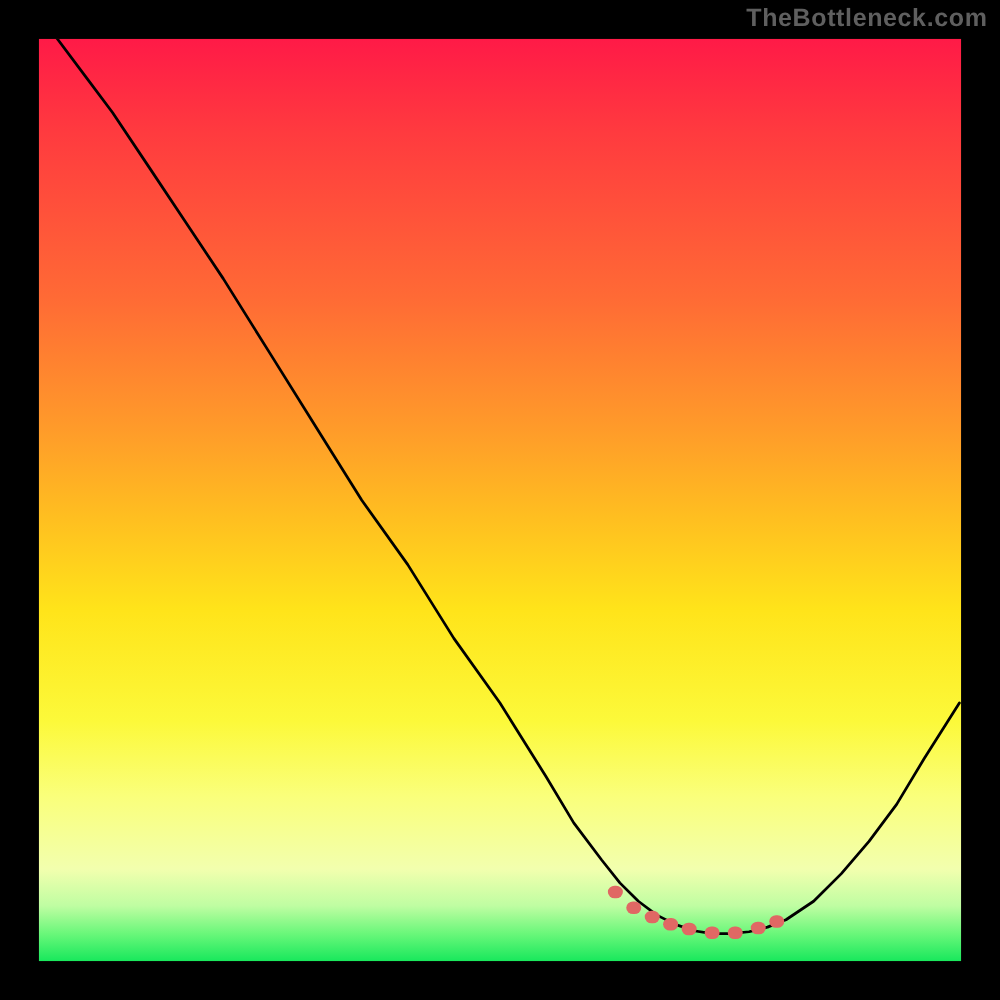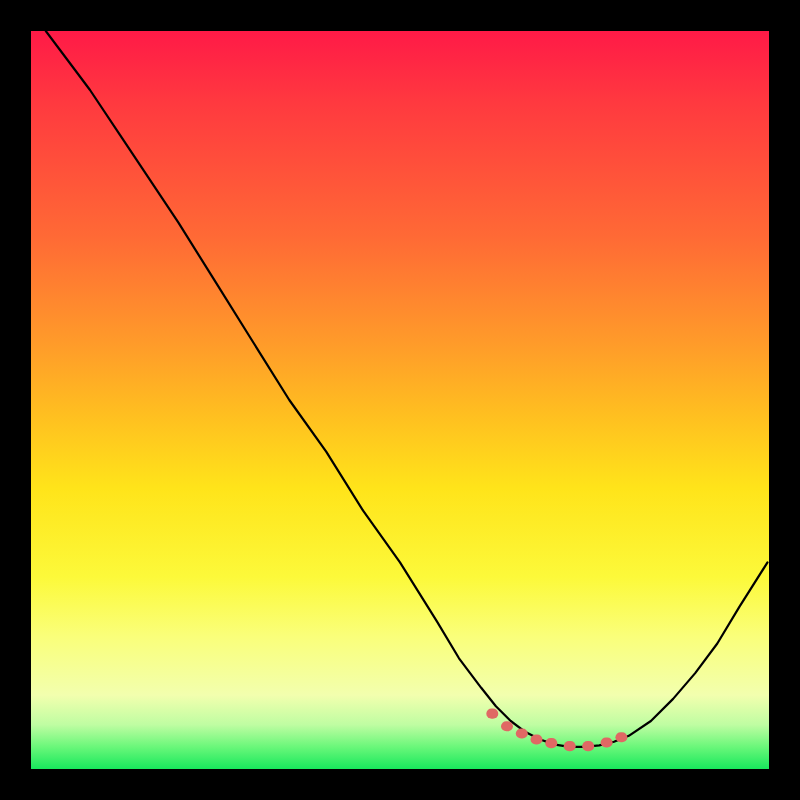--- a/index.html
+++ b/index.html
@@ -35,20 +35,21 @@
       #bffda2 94%,
       #6af77a 97%,
       #18e85c 100%
     );
   }
   svg.curve { position: absolute; inset: 0; }
 </style>
 </head>
 <body>
 <div class="frame">
+  <div class="attribution">TheBottleneck.com</div>
 
   <div class="plot">
     <div class="gradient"></div>
     <svg class="curve" viewBox="0 0 738 738" preserveAspectRatio="none">
       <polyline id="curve-poly" fill="none" stroke="#000000" stroke-width="2.2" stroke-linecap="round" stroke-linejoin="round" points="14.8,0.0 36.9,29.5 59.0,59.0 88.6,103.3 118.1,147.6 147.6,191.9 184.5,250.9 221.4,310.0 258.3,369.0 295.2,420.7 332.1,479.7 369.0,531.4 405.9,590.4 428.0,627.3 450.2,656.8 464.9,675.3 479.7,690.0 494.5,701.1 509.2,708.5 524.0,713.6 538.7,715.9 553.5,715.9 568.3,714.4 583.0,710.7 597.8,704.8 619.9,690.0 642.1,667.9 664.2,642.1 686.3,612.5 708.5,575.6 736.5,531.4"></polyline>
       <g id="marker-layer">
           <rect x="455.3" y="677.6" width="12" height="10.08" rx="5.4" ry="5.4" fill="#e06864"></rect>
           <rect x="470.0" y="690.2" width="12" height="10.08" rx="5.4" ry="5.4" fill="#e06864"></rect>
           <rect x="484.8" y="697.5" width="12" height="10.08" rx="5.4" ry="5.4" fill="#e06864"></rect>
           <rect x="499.5" y="703.4" width="12" height="10.08" rx="5.4" ry="5.4" fill="#e06864"></rect>

